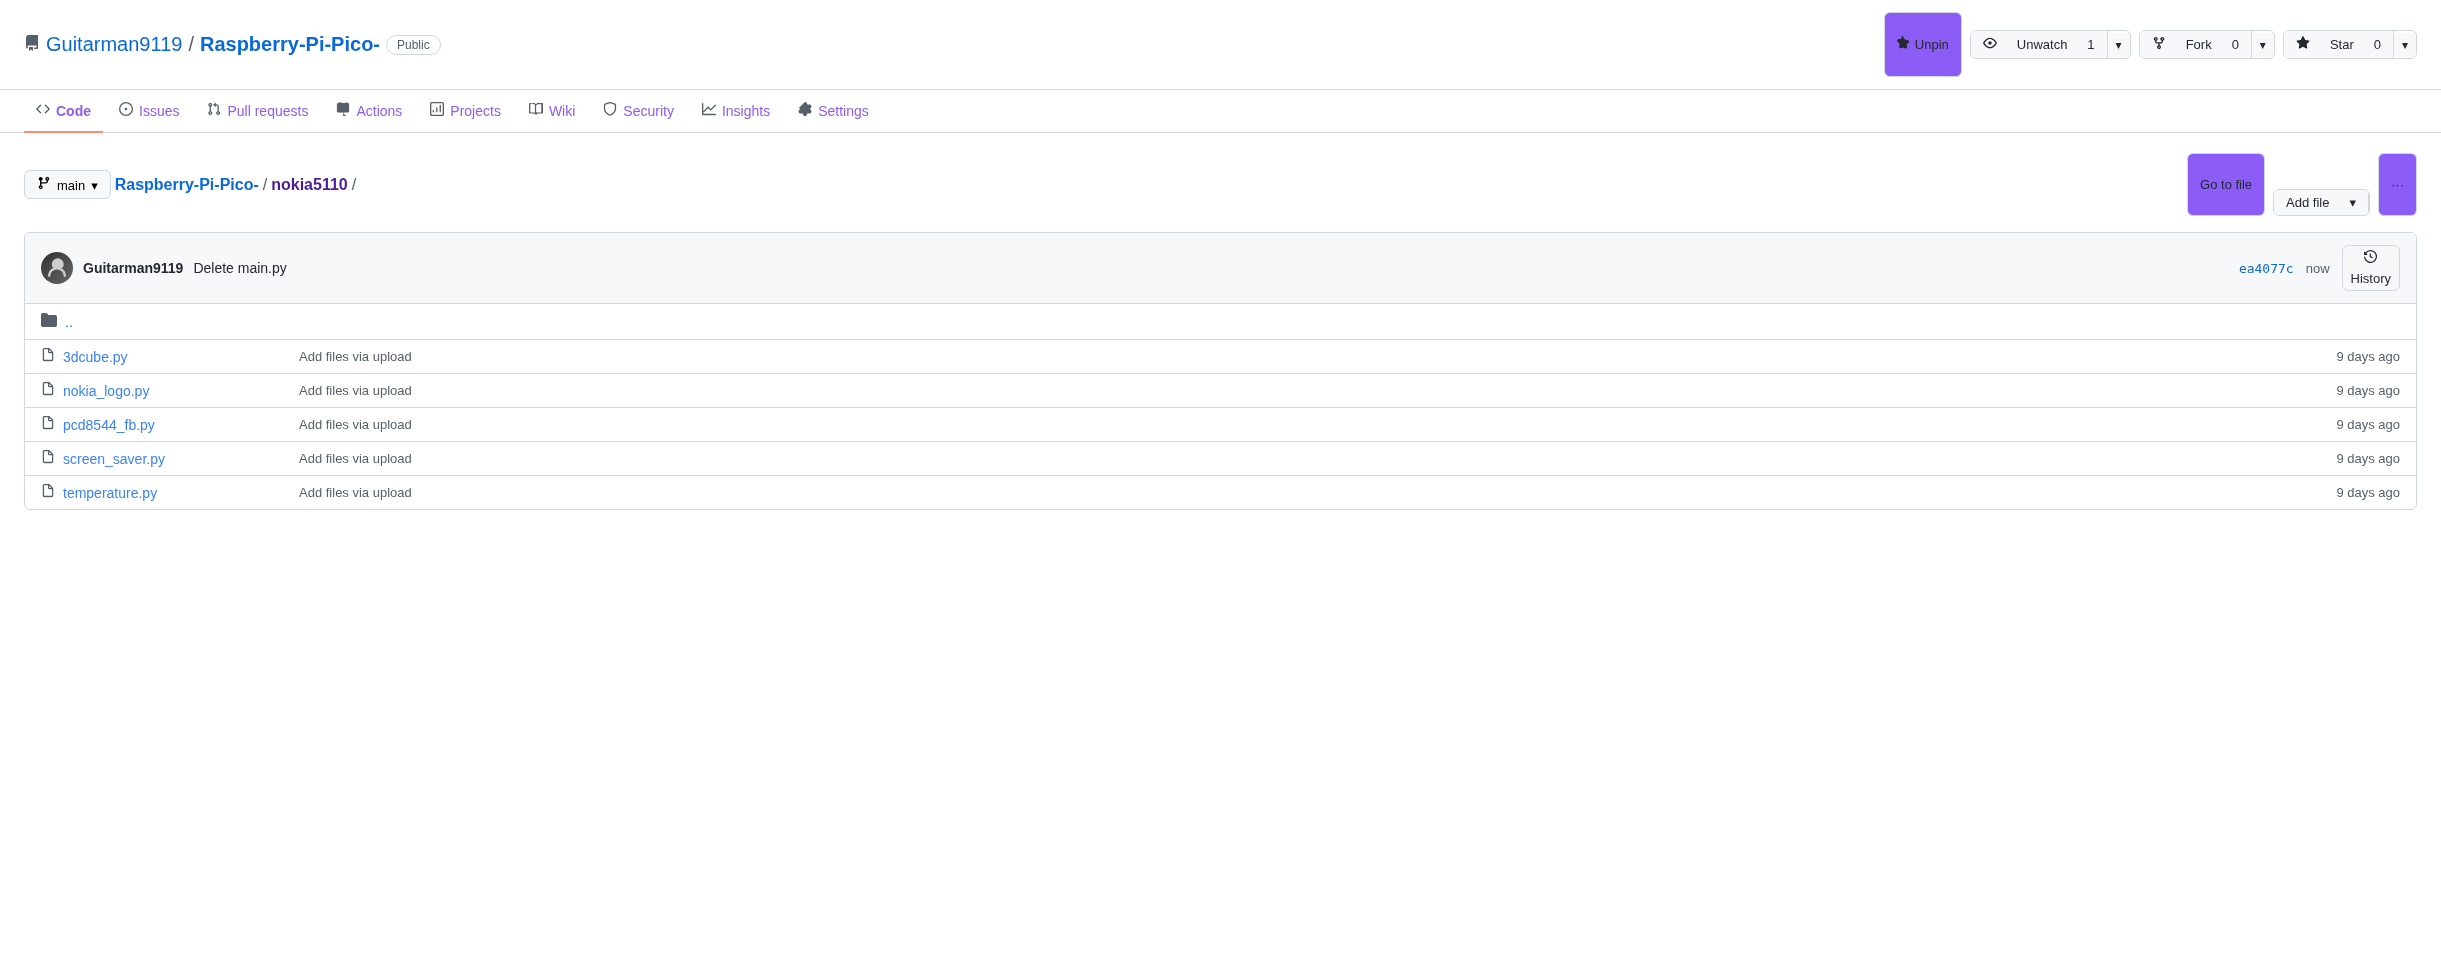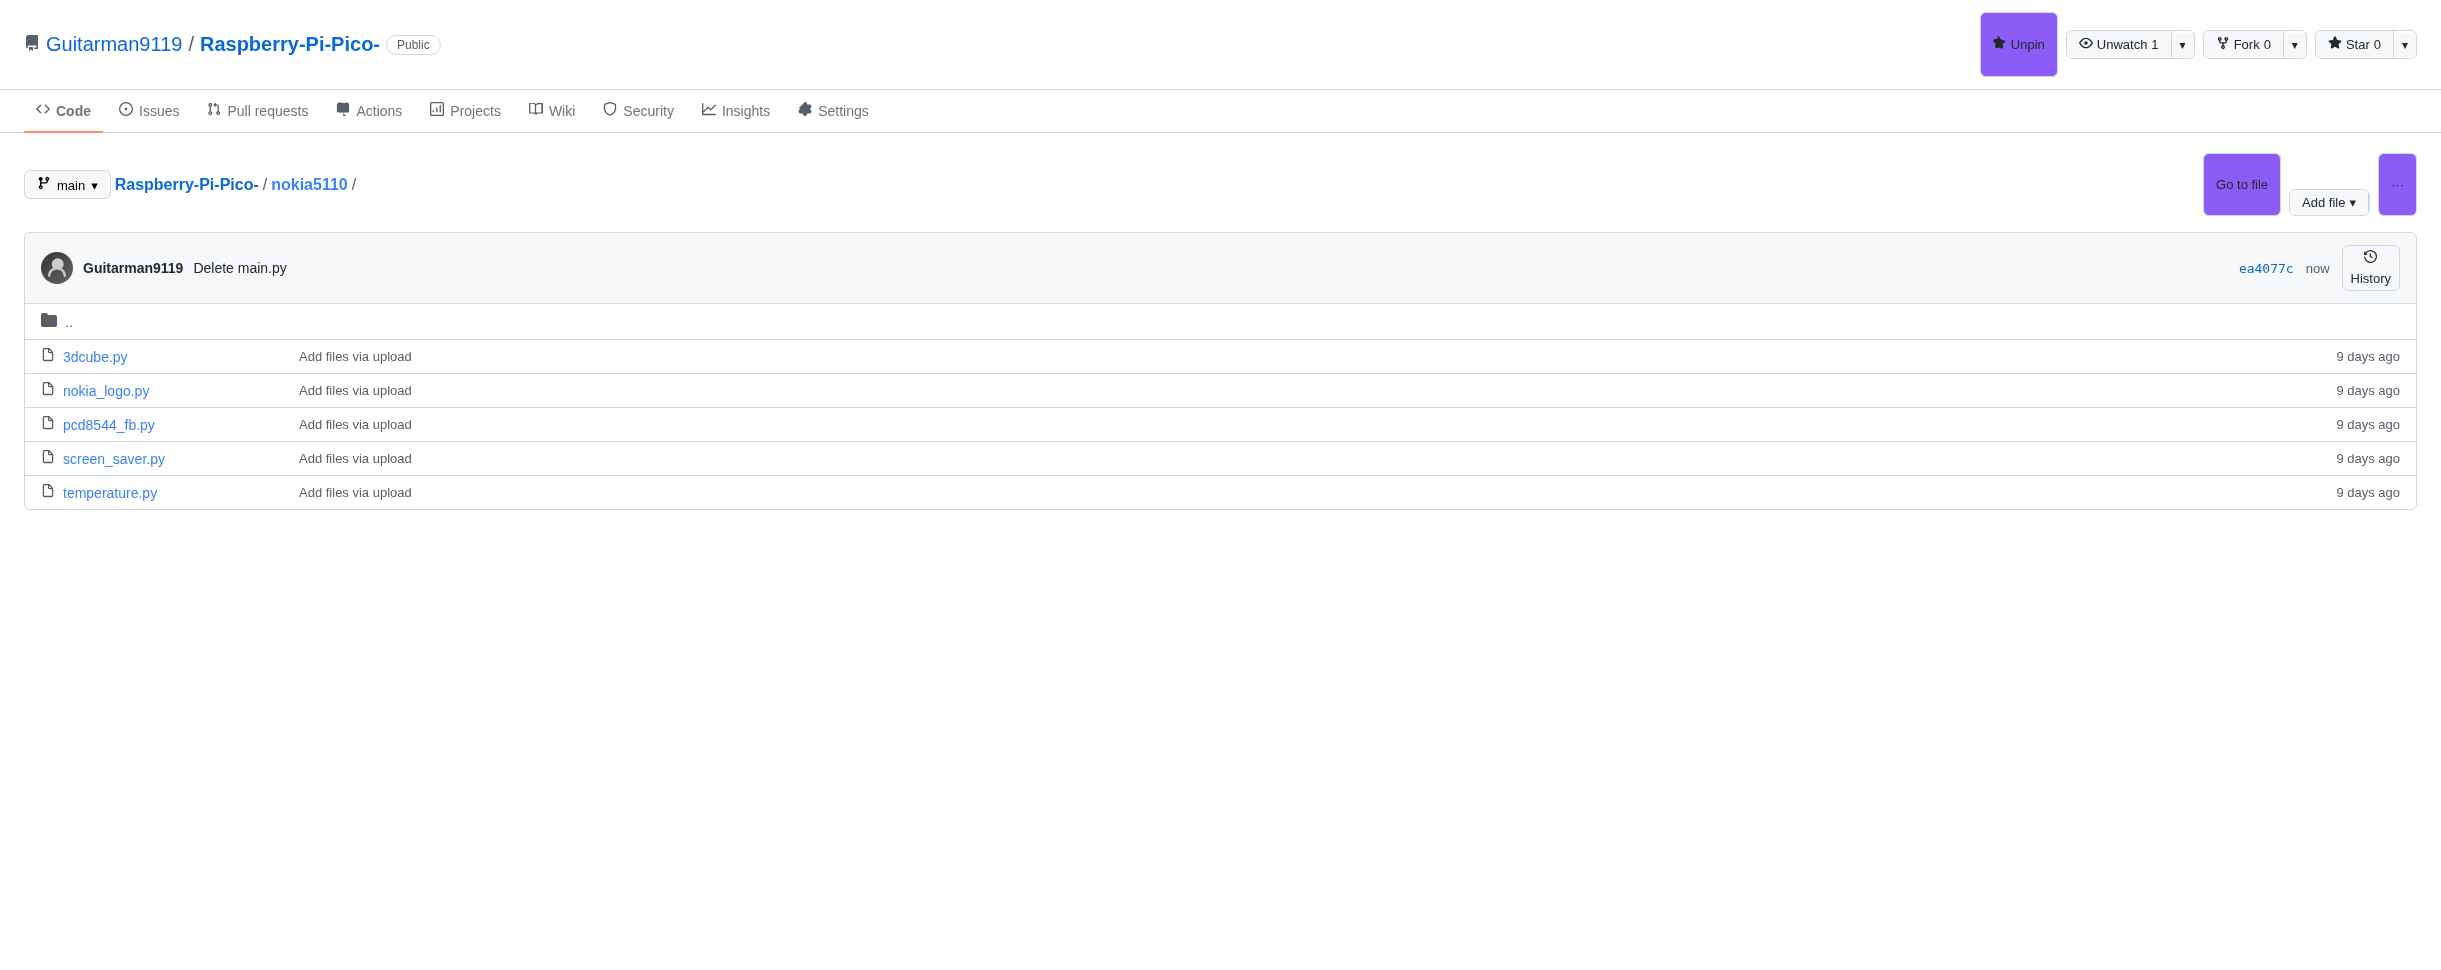--- a/index.html
+++ b/index.html
@@ -69,21 +69,21 @@
     .btn-split {
       display: flex;
       align-items: center;
       border: 1px solid #d0d7de;
       border-radius: 6px;
       overflow: hidden;
     }
     .btn-split .main-part {
       display: flex;
       align-items: center;
-      gap: 4px;
+      gap: 20px;
       padding: 5px 12px;
       background: #f6f8fa;
       color: #24292f;
       font-size: 13px;
       cursor: pointer;
       border-right: 1px solid #d0d7de;
     }
     .btn-split .arrow-part {
       display: flex;
       align-items: center;
@@ -97,21 +97,21 @@
       align-items: center;
       padding: 0 24px;
       border-bottom: 1px solid #d0d7de;
       gap: 4px;
     }
     .nav-tab {
       display: flex;
       align-items: center;
       gap: 6px;
       padding: 12px 12px;
-      color: #737373;
+      color: #8b5cf6;
       font-size: 14px;
       cursor: pointer;
       text-decoration: none;
       border-bottom: 2px solid transparent;
       margin-bottom: -1px;
     }
     .nav-tab.active {
       border-bottom: 2px solid #fd8c73;
       font-weight: 600;
     }
@@ -152,21 +152,21 @@
     }
     .breadcrumb-link {
       color: #0969da;
       text-decoration: none;
       font-weight: 600;
     }
     .breadcrumb-sep {
       color: #57606a;
     }
     .breadcrumb-current {
-      color: #3b82f6;
+      color: #4c1d95;
       font-weight: 600;
     }
     .breadcrumb-actions {
       display: flex;
       align-items: flex-end;
       gap: 8px;
     }
     .file-table {
       border: 1px solid #d0d7de;
       border-radius: 6px;

